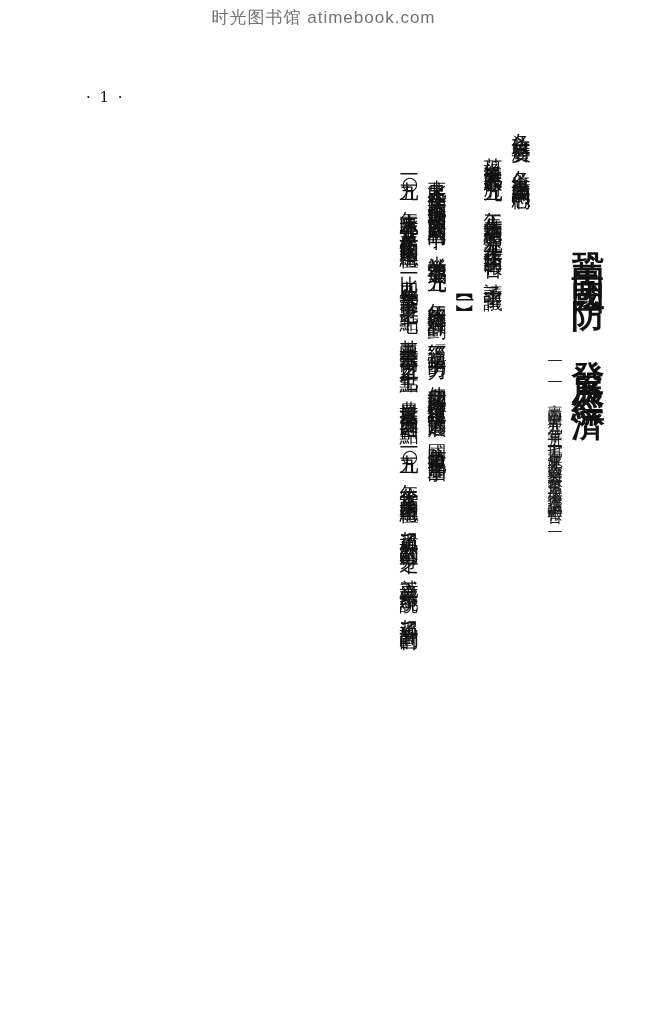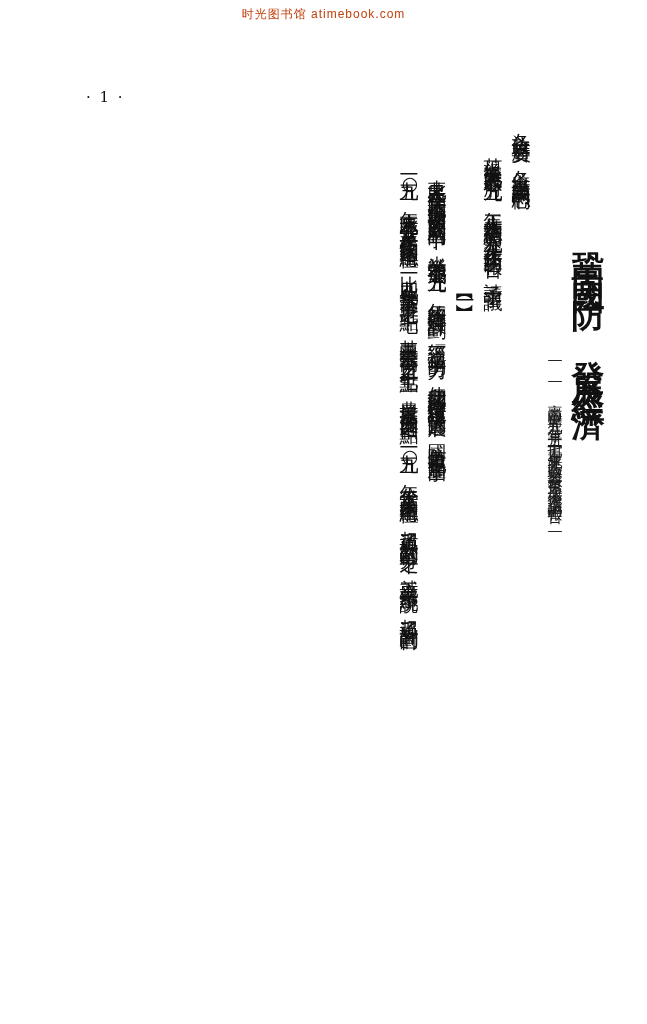--- a/index.html
+++ b/index.html
@@ -17,22 +17,22 @@
   }
 
   
   .watermark {
     position: absolute;
     top: 6px;
     left: 0;
     width: 100%;
     text-align: center;
     font-family: "Liberation Sans", sans-serif;
-    font-size: 12px;
-    color: #c2410c;
+    font-size: 17px;
+    color: #737373;
     letter-spacing: 1px;
     white-space: nowrap;
   }
 
   
   .page-number {
     position: absolute;
     top: 88px;
     left: 86px;
     font-family: "DejaVu Serif", serif;

